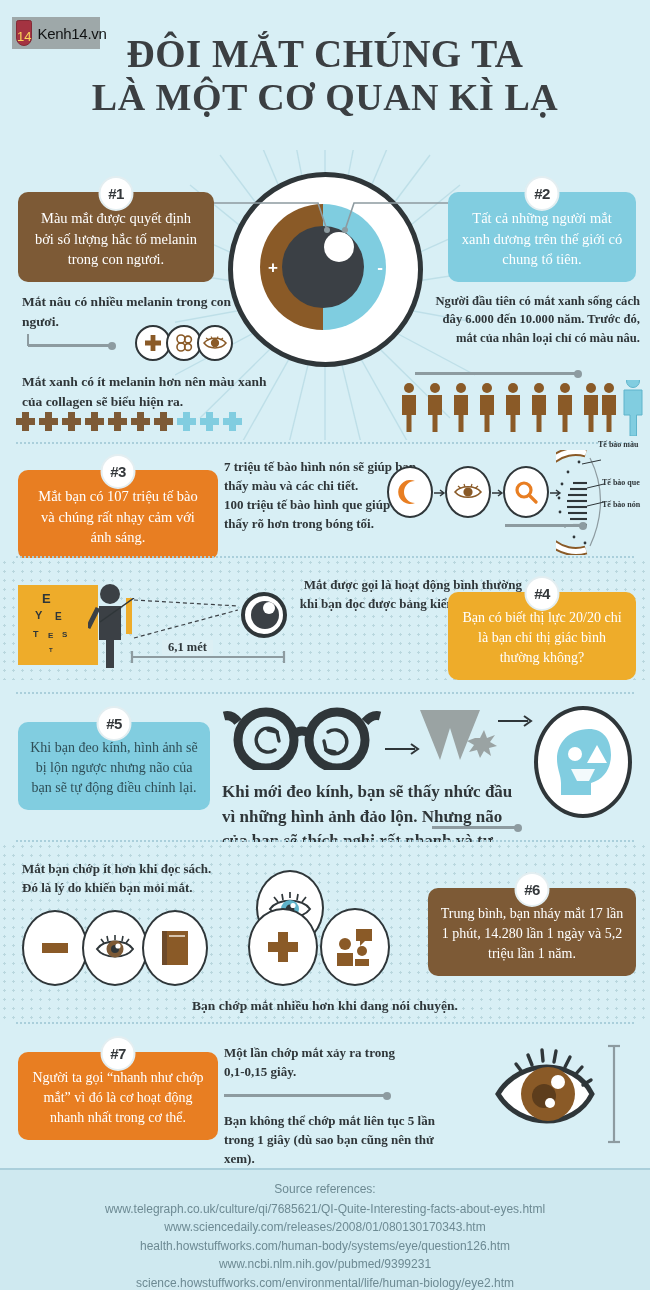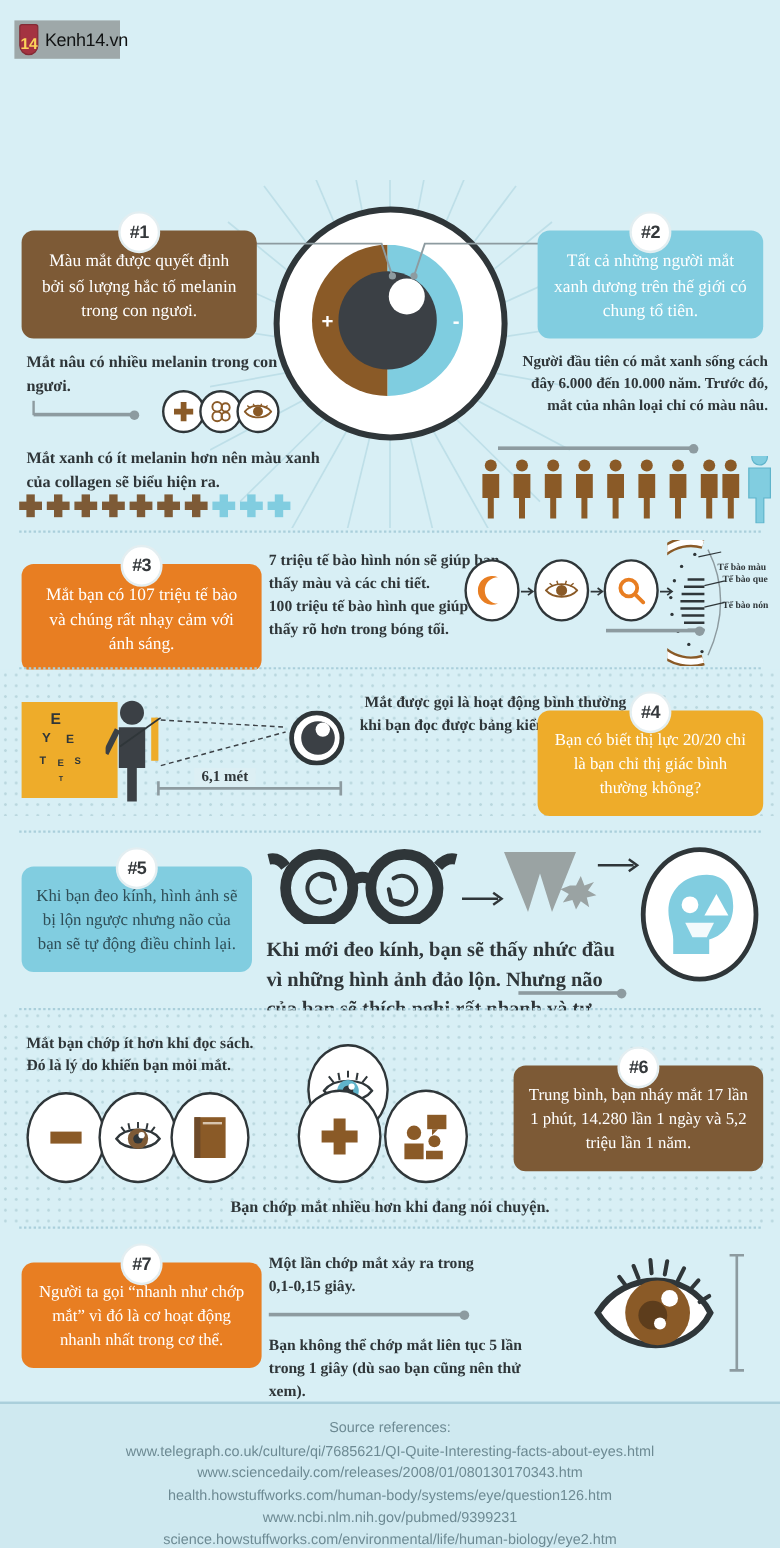--- a/index.html
+++ b/index.html
@@ -10,21 +10,21 @@
     overflow:hidden; position:relative;
   }
   .page { position:relative; width:650px; height:1290px; background:#d8eff5; overflow:hidden; }
 
   
   .logo { position:absolute; left:12px; top:17px; width:88px; height:32px;
           background:#9aa3a3; display:flex; align-items:center; padding-left:4px; gap:5px;
           opacity:.92; }
   .logo-shield { width:22px; height:26px; background:#a02432; border:1px solid #7c1a25;
                  border-radius:3px 3px 10px 10px; color:#ffd34d; font-family:"Liberation Sans",sans-serif;
-                 font-size:13px; font-weight:bold; display:flex; align-items:flex-end;
+                 font-size:13px; font-weight:normal; display:flex; align-items:flex-end;
                  justify-content:center; padding-bottom:2px; line-height:1; }
   .logo-text { font-family:"Liberation Sans", sans-serif; font-size:15px; color:#000000; letter-spacing:-.3px; }
 
   
   .title { position:absolute; left:0; top:32px; width:650px; text-align:center;
            font-family:"Liberation Serif", serif; font-weight:bold; color:#3b3f42;
            font-size:39px; line-height:1.12; letter-spacing:.5px; }
   .title .l2 { display:block; font-size:38px; }
 
   
@@ -98,20 +98,24 @@
 
 <div class="page">
 
   <div class="logo">
     <div class="logo-shield">
         <span>14</span>
       </div>
     <div class="logo-text">Kenh14.vn</div>
   </div>
 
+  <div class="title">
+    <span>ĐÔI MẮT CHÚNG TA</span>
+    <span class="l2">LÀ MỘT CƠ QUAN KÌ LẠ</span>
+  </div>
 
   <svg class="rays" viewBox="0 0 300 290">
     <g stroke="#bedfe8" stroke-width="1.4" fill="none">
       <line x1="150" y1="145" x2="150" y2="-40"></line>
         <line x1="150" y1="145" x2="185" y2="-35"></line>
       <line x1="150" y1="145" x2="220" y2="-20"></line>
         <line x1="150" y1="145" x2="255" y2="5"></line>
       <line x1="150" y1="145" x2="285" y2="35"></line>
         <line x1="150" y1="145" x2="305" y2="75"></line>
       <line x1="150" y1="145" x2="315" y2="120"></line>
@@ -315,21 +319,21 @@
       <line x1="14" y1="69" x2="31" y2="69"></line>
         <line x1="17" y1="75" x2="31" y2="75"></line>
     </g>
     <path d="M34 8 Q55 50 34 96" fill="none" stroke="#8d9ba0" stroke-width="1.2"></path>
     <g stroke="#2f3639" stroke-width="1">
       <line x1="26" y1="14" x2="45" y2="10"></line>
         <line x1="31" y1="38" x2="48" y2="34"></line>
         <line x1="31" y1="56" x2="48" y2="52"></line>
     </g>
   </svg>
-  <div class="small-lbl" style="left:598px; top:468px; width:52px;">Tế bào màu</div>
+  <div class="small-lbl" style="left:598px; top:440px; width:52px;">Tế bào màu</div>
   <div class="small-lbl" style="left:602px; top:478px; width:40px;">Tế bào que</div>
   <div class="small-lbl" style="left:602px; top:500px; width:40px;">Tế bào nón</div>
   <div class="arrowline" style="left:505px; top:524px; width:80px;"></div>
 
   <div class="hr" style="top:556px;"></div>
 
   <div class="band band-dots" style="top:558px; height:122px;"></div>
 
   <div style="position:absolute;left:18px;top:585px;width:80px;height:80px;background:#eeac2a;">
     <div style="position:absolute;left:24px;top:6px;font-size:13px;font-weight:bold;color:#2f3639;font-family:'Liberation Sans',sans-serif">E</div>

